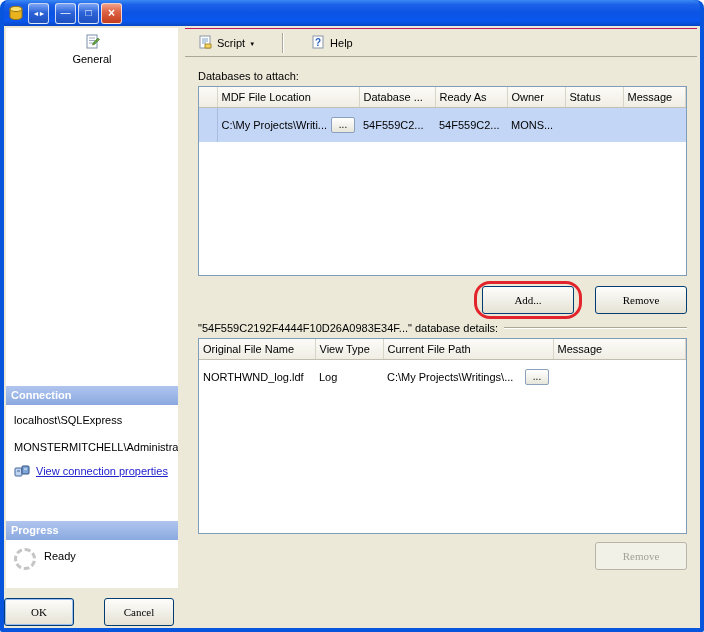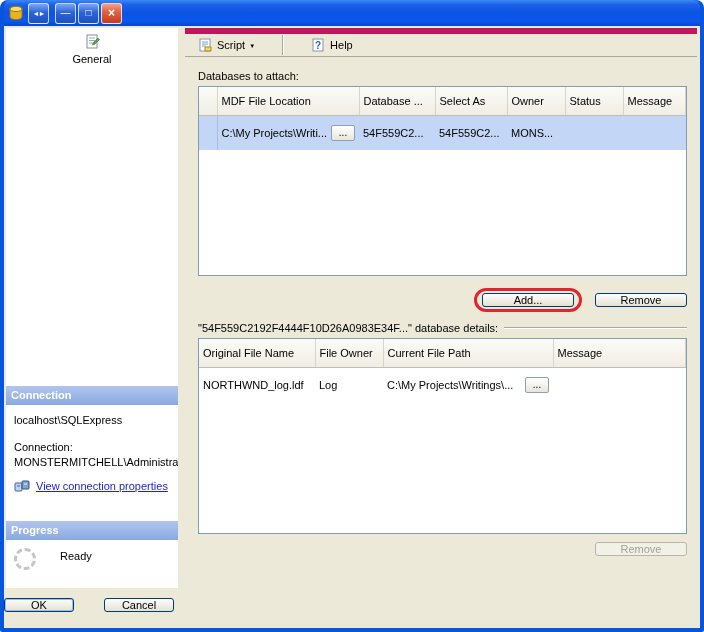--- a/index.html
+++ b/index.html
@@ -29,56 +29,56 @@
   .sidebar { width:172px; flex:0 0 172px; display:flex; flex-direction:column; height:560px; }
   .section-header { height:19px; flex:0 0 19px; background:linear-gradient(#b0c5ee,#8AA9E0); color:#fff; font-weight:bold;
     padding:3px 0 0 5px; white-space:nowrap; overflow:hidden; }
   .panel { background:#fff; overflow:hidden; }
   .panel.pages { flex:1; padding:4px 3px; }
   .page-item { display:flex; align-items:center; gap:4px; padding:2px 3px; cursor:default;flex-direction:column; }
   .panel.connection { flex:0 0 116px; padding:8px 4px 0 8px; line-height:15px; }
   .conn-gap { height:12px; }
   .link-row { display:flex; align-items:center; gap:6px; margin-top:9px; }
   .link-row a { color:#2222CC; text-decoration:underline; cursor:pointer; }
-  .panel.progress { flex:0 0 48px; padding:8px 6px 0 8px; display:flex; align-items:flex-start; gap:24px; }
+  .panel.progress { flex:0 0 48px; padding:8px 6px 0 8px; display:flex; align-items:flex-start; gap:8px; }
   .spinner { width:22px; height:22px; border:3px dashed #c5c5c5; border-radius:50%; flex:0 0 auto; }
   .ready-text { padding-top:2px; }
 
   
   .main { flex:1; display:flex; flex-direction:column; min-width:0; }
   .toolbar { height:29px; flex:0 0 29px; display:flex; align-items:center; padding:2px 6px; gap:16px;
-    border-top:6px solid #be185d; border-bottom:1px solid #ACA899; }
+    border-top:1px solid #be185d; border-bottom:1px solid #ACA899; }
   .tool-btn { display:flex; align-items:center; gap:4px; padding:2px 6px; background:transparent; border:1px solid transparent;
     font-family:"Liberation Sans",sans-serif; font-size:11px; cursor:default; }
   .drop-arrow { font-size:6px; padding-top:2px; }
   .tool-sep { width:0; height:20px; border-left:1px solid #ACA899; border-right:1px solid #fff; margin:0 4px; }
 
   .content { flex:1; padding:13px 10px 0 13px; min-height:0; }
   .field-label { margin-bottom:4px; }
 
   .grid-wrap { border:1px solid #7F9DB9; background:#fff; overflow:hidden; }
   .grid1 { height:190px; }
   .grid2 { height:196px; }
   table.grid { border-collapse:collapse; width:100%; table-layout:fixed; font-size:11px; }
   table.grid th { background:linear-gradient(#FCFBF7,#EFEDE3); border-right:1px solid #D8D5C8; border-bottom:1px solid #C2BFB2;
-    padding:2px 4px; font-weight:normal; text-align:left; white-space:nowrap; overflow:hidden; height:28px; }
+    padding:2px 4px; font-weight:normal; text-align:left; white-space:nowrap; overflow:hidden; height:20px; }
   table.grid td { padding:9px 4px; white-space:nowrap; overflow:hidden; height:28px; }
   .t1-c0 { width:18px; } .t1-c1 { width:142px; } .t1-c2 { width:76px; } .t1-c3 { width:72px; } .t1-c4 { width:58px; } .t1-c5 { width:58px; }
   .t2-c0 { width:116px; } .t2-c1 { width:68px; } .t2-c2 { width:170px; }
   tr.sel-row td { background:#C4D6F6; }
   td.row-selector { background:linear-gradient(#DDE7FA,#C0D2F2); border-right:1px solid #A8BCDF; }
   th.row-selector { border-right:1px solid #D8D5C8; }
   .path-cell-inner { display:flex; align-items:center; justify-content:space-between; gap:2px; }
   .path-text { overflow:hidden; white-space:nowrap; }
   .browse-btn { width:24px; height:16px; flex:0 0 auto; font-size:10px; line-height:8px; padding:0;
     background:linear-gradient(#FFFFFF,#E8E6DA); border:1px solid #8AA0BC; border-radius:2px; cursor:default; }
   td.focus-cell { box-shadow:inset 0 0 0 1px #6B8CBF; background:#EFF4FC; }
 
-  .btn { height:14px; min-width:92px; background:linear-gradient(#FDFDFB,#F2F1EA 45%,#E5E2D3); border:1px solid #003C74;
-    border-radius:3px; font-family:Liberation Sans, sans-serif; font-size:11px; cursor:default; }
+  .btn { height:28px; min-width:92px; background:linear-gradient(#FDFDFB,#F2F1EA 45%,#E5E2D3); border:1px solid #003C74;
+    border-radius:3px; font-family:Liberation Serif, serif; font-size:11px; cursor:default; }
   .btn:disabled, .btn.disabled { color:#A3A198; border-color:#B8B5A8; background:#F2F1E8; }
 
   .action-row { display:flex; justify-content:flex-end; align-items:center; gap:13px; margin:9px 0 7px; height:30px; }
   .annotation-oval { border:3px solid #E2242C; border-radius:16px; padding:2px 5px; display:inline-flex; }
 
   .details-label-row { display:flex; align-items:center; gap:6px; margin:2px 0 4px; }
   .details-rule { flex:1; border-top:1px solid #ACA899; border-bottom:1px solid #fff; height:2px; }
 
   .remove-row { display:flex; justify-content:flex-end; margin-top:8px; }
 
@@ -119,21 +119,20 @@
               <path d="M8 9 l5 -5 l1.5 1.5 l-5 5 l-2 .5 z" fill="#5FA13C" stroke="#3D6B26" stroke-width="0.5"></path>
             </svg>
             <span>General</span>
           </div>
         </div>
 
         <div class="section-header">Connection</div>
         <div class="panel connection">
           <div>localhost\SQLExpress</div>
           <div class="conn-gap"></div>
-          <div>Connection:</div>
           <div>MONSTERMITCHELL\Administra</div>
           <div class="link-row">
             <svg width="16" height="14" viewBox="0 0 16 14">
               <rect x="1" y="3" width="7" height="8" rx="1" fill="#BFD4EE" stroke="#43659B"></rect>
               <rect x="8" y="1" width="7" height="8" rx="1" fill="#7EA7D8" stroke="#2F4F80"></rect>
               <line x1="3" y1="6" x2="6" y2="6" stroke="#43659B"></line>
               <line x1="10" y1="4" x2="13" y2="4" stroke="#E8F0FA"></line>
             </svg>
             <a>View connection properties</a>
           </div>
@@ -181,21 +180,21 @@
                   <col class="t1-c3">
                   <col class="t1-c4">
                   <col class="t1-c5">
                   <col>
               </colgroup>
               <thead>
                 <tr>
                   <th class="row-selector"></th>
                   <th>MDF File Location</th>
                   <th>Database ...</th>
-                  <th>Select As</th>
+                  <th>Ready As</th>
                   <th>Owner</th>
                   <th>Status</th>
                   <th>Message</th>
                 </tr>
               </thead>
               <tbody>
                 <tr class="sel-row">
                   <td class="row-selector"></td>
                   <td>
                     <div class="path-cell-inner">
@@ -229,21 +228,21 @@
             <table class="grid">
               <colgroup>
                 <col class="t2-c0">
                   <col class="t2-c1">
                   <col class="t2-c2">
                   <col>
               </colgroup>
               <thead>
                 <tr>
                   <th>Original File Name</th>
-                  <th>File Owner</th>
+                  <th>View Type</th>
                   <th>Current File Path</th>
                   <th>Message</th>
                 </tr>
               </thead>
               <tbody>
                 <tr>
                   <td>NORTHWND_log.ldf</td>
                   <td>Log</td>
                   <td>
                     <div class="path-cell-inner">

